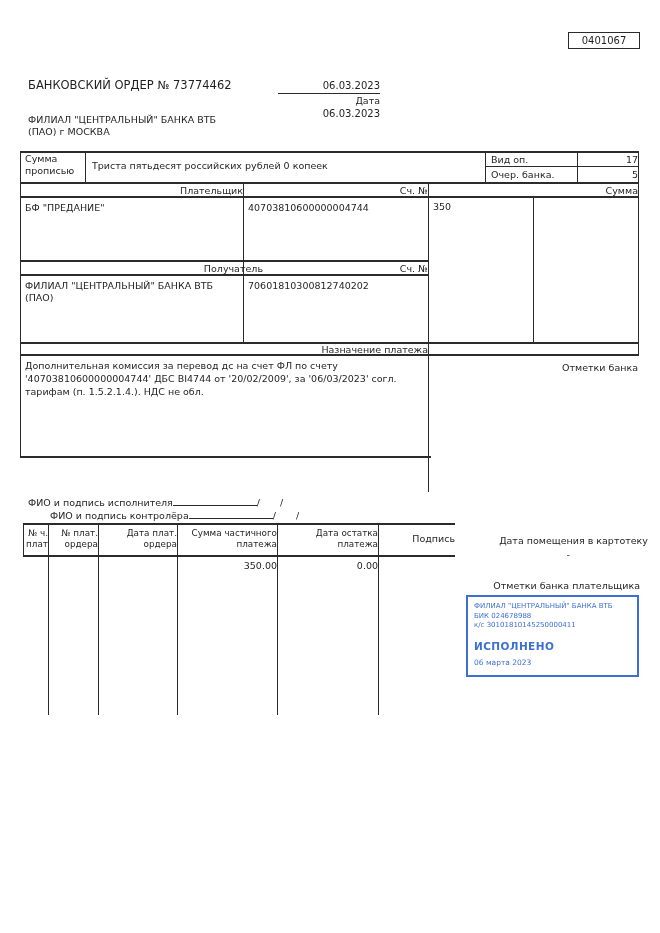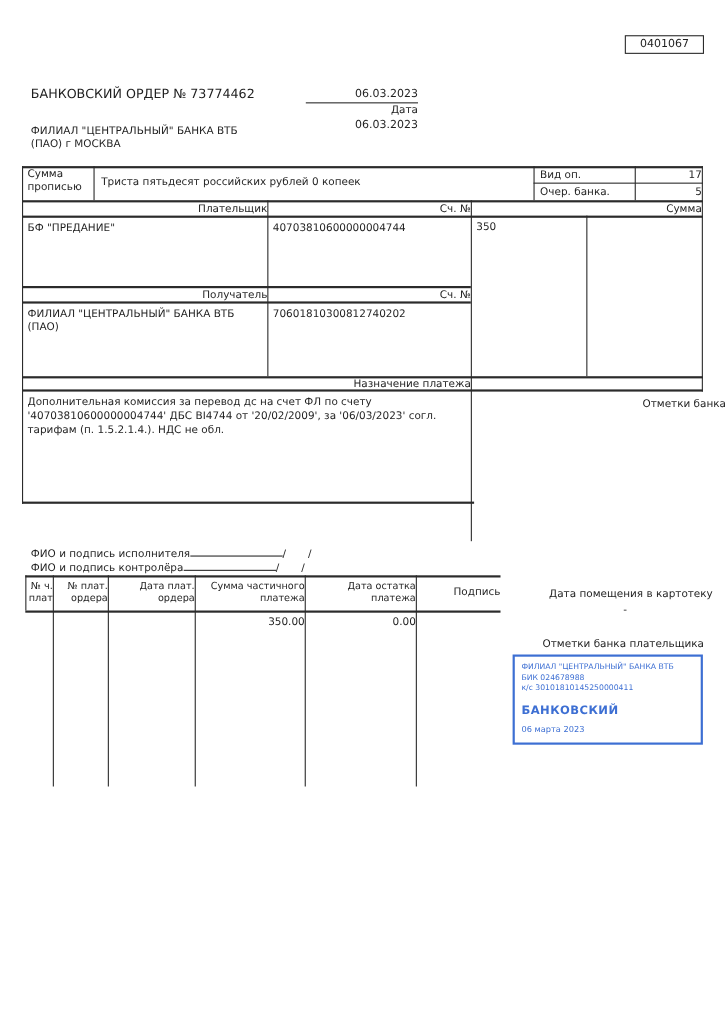--- a/index.html
+++ b/index.html
@@ -82,37 +82,37 @@
   <div class="t c" style="left:577px;top:169px;width:61px;">5</div>
 
   <div class="t c" style="left:20px;top:185px;width:223px;">Плательщик</div>
   <div class="t c" style="left:243px;top:185px;width:185px;">Сч. №</div>
   <div class="t c" style="left:428px;top:185px;width:210px;">Сумма</div>
 
   <div class="t" style="left:25px;top:202px;">БФ "ПРЕДАНИЕ"</div>
   <div class="t" style="left:248px;top:202px;">40703810600000004744</div>
   <div class="t" style="left:433px;top:201px;">350</div>
 
-  <div class="t c" style="left:20px;top:263px;width:223px;">Получатель</div>
+  <div class="t c" style="left:20px;top:263px;width:223px;padding-left:20px;">Получатель</div>
   <div class="t c" style="left:243px;top:263px;width:185px;">Сч. №</div>
 
   <div class="t" style="left:25px;top:280px;">ФИЛИАЛ "ЦЕНТРАЛЬНЫЙ" БАНКА ВТБ</div>
   <div class="t" style="left:25px;top:292px;">(ПАО)</div>
   <div class="t" style="left:248px;top:280px;">70601810300812740202</div>
 
   <div class="t" style="left:25px;top:360px;">Дополнительная комиссия за перевод дс на счет ФЛ по счету</div>
   <div class="t c" style="left:20px;top:344px;width:408px;">Назначение платежа</div>
   <div class="t" style="left:25px;top:373px;">'40703810600000004744' ДБС BI4744 от '20/02/2009', за '06/03/2023' согл.</div>
   <div class="t" style="left:25px;top:386px;">тарифам (п. 1.5.2.1.4.). НДС не обл.</div>
-  <div class="t c" style="left:428px;top:362px;width:210px;padding-left:22px;">Отметки банка</div>
+  <div class="t c" style="left:428px;top:362px;width:210px;">Отметки банка</div>
 
   <div class="fio" style="top:495px;">
     <span>ФИО и подпись исполнителя</span><span class="uline"></span><span>/</span><span class="slash2">/</span>
   </div>
-  <div class="fio" style="top:508px;">
+  <div class="fio" style="top:508px;margin-left:22px;">
     <span>ФИО и подпись контролёра</span><span class="uline"></span><span>/</span><span class="slash2">/</span>
   </div>
 
   <div class="h" style="left:23px;top:523px;width:432px;"></div>
   <div class="h" style="left:23px;top:555px;width:432px;"></div>
   <div class="v" style="left:23px;top:523px;height:32px;"></div>
   <div class="v" style="left:48px;top:523px;height:192px;"></div>
   <div class="v" style="left:98px;top:523px;height:192px;"></div>
   <div class="v" style="left:177px;top:523px;height:192px;"></div>
   <div class="v" style="left:277px;top:523px;height:192px;"></div>
@@ -144,17 +144,17 @@
   <div class="t c" style="left:277px;top:560px;width:101px;">0.00</div>
 
   <div class="t r" style="left:460px;top:535px;width:188px;">Дата помещения в картотеку</div>
   <div class="t c" style="left:540px;top:549px;width:30px;">-</div>
   <div class="t r" style="left:460px;top:580px;width:180px;">Отметки банка плательщика</div>
 
   <div class="stamp">
     <div>ФИЛИАЛ "ЦЕНТРАЛЬНЫЙ" БАНКА ВТБ</div>
     <div>БИК 024678988</div>
     <div>к/с 30101810145250000411</div>
-    <div class="big">БАНКОВСКИЙ</div>
+    <div class="big">ИСПОЛНЕНО</div>
     <div class="sd">06 марта 2023</div>
   </div>
 
 </div>
 
 </body></html>

